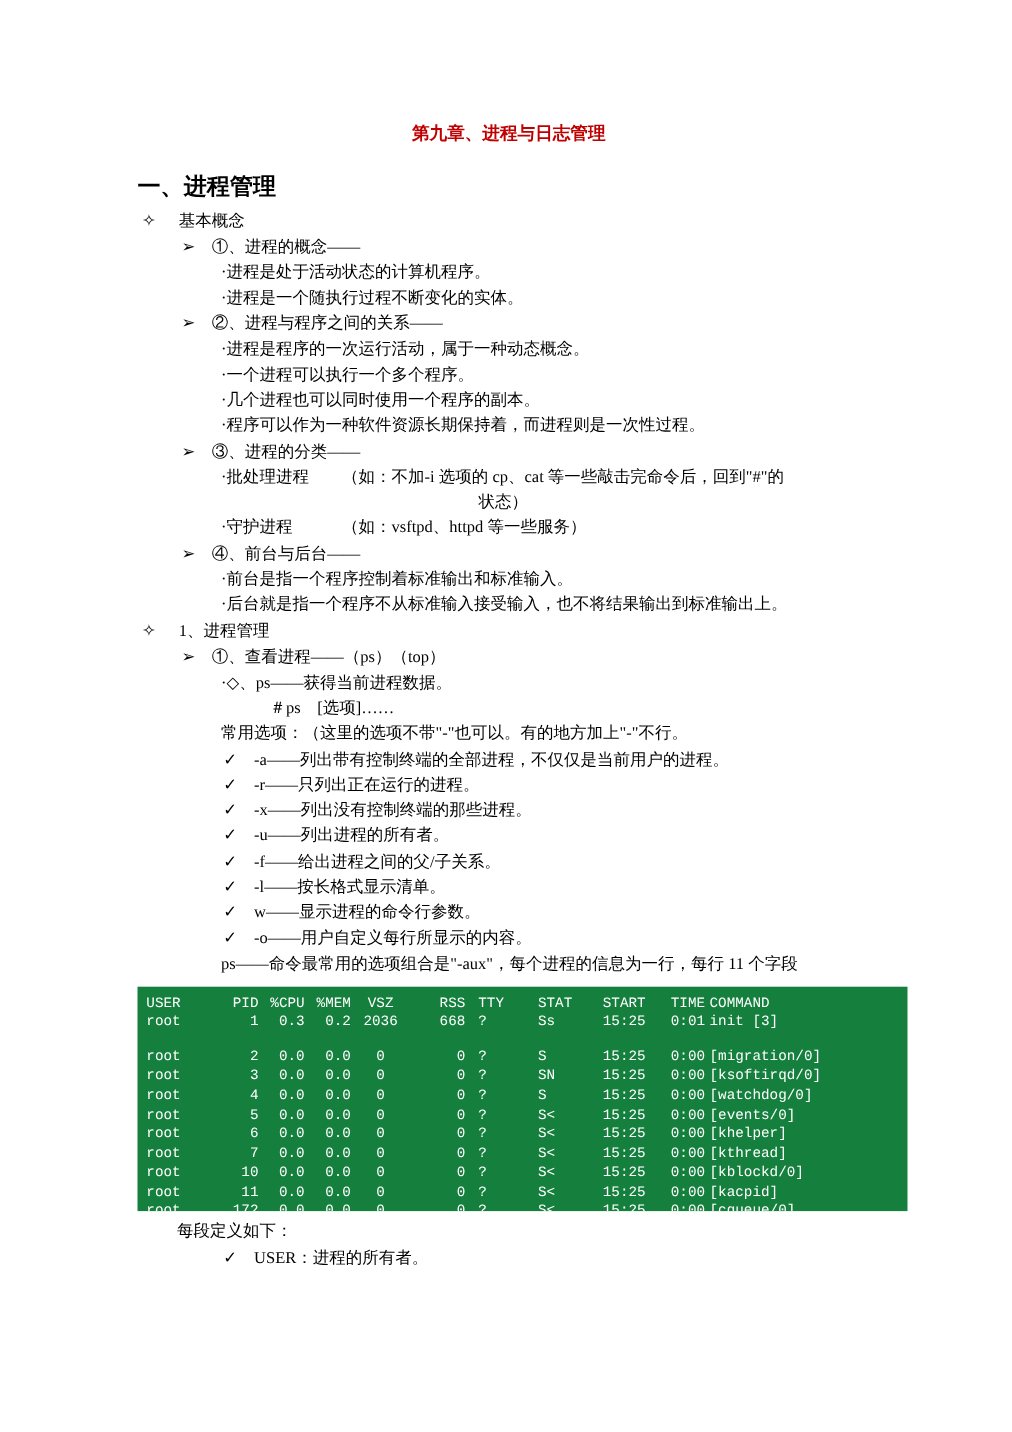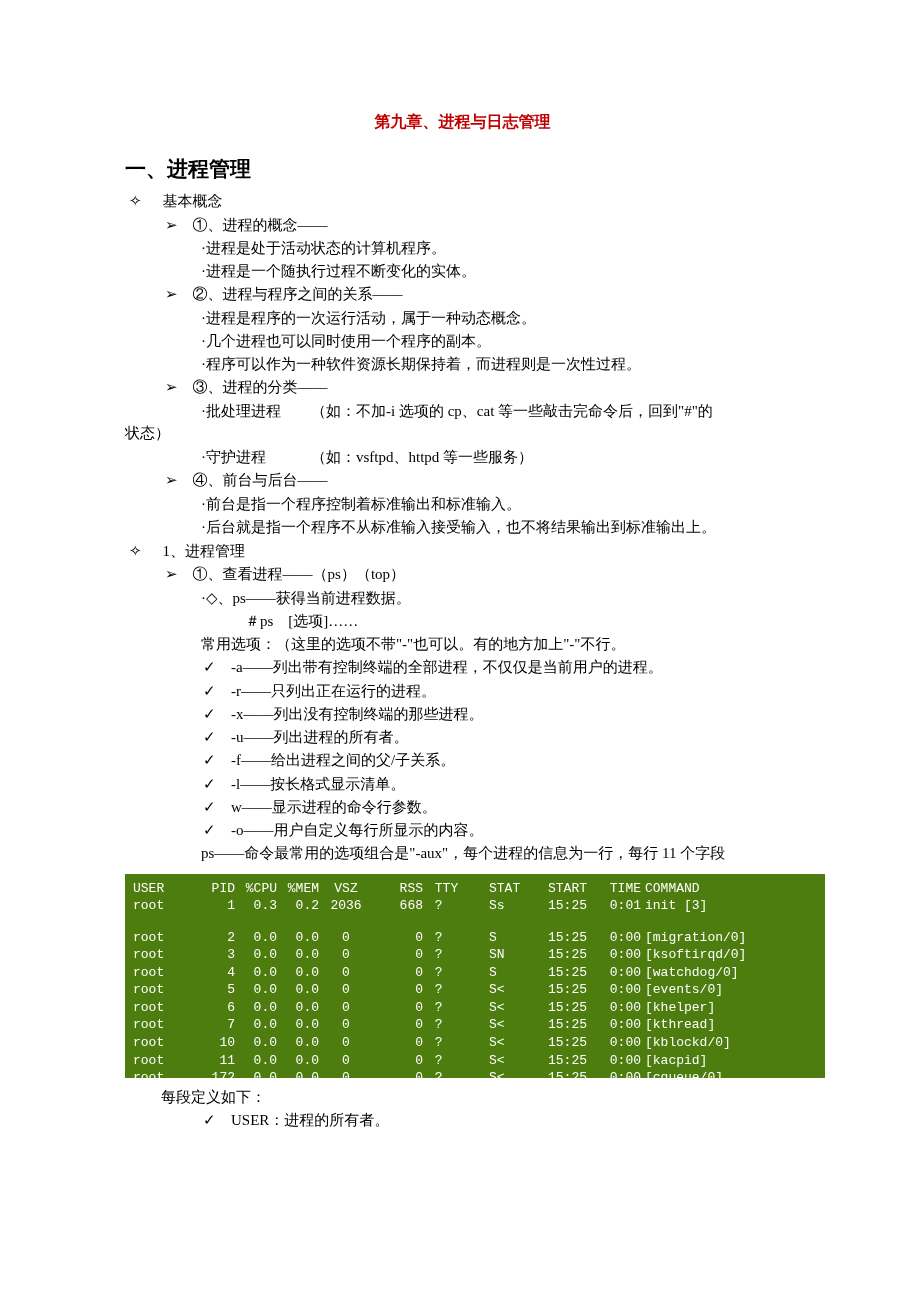--- a/index.html
+++ b/index.html
@@ -31,25 +31,25 @@
     margin: 6px 0 4px 0;
   }
   .lvl1 { margin-left: 4px; }
   .lvl1 .marker { margin-right: 6px; }
   .lvl2 { margin-left: 40px; }
   .lvl3 { margin-left: 76px; position: relative; }
   .lvl5 { margin-left: 76px; position: relative; }
   .lvlcheck { margin-left: 78px; position: relative; }
   .lvlcheck .marker { display:inline-block; width:28px; }
   .lvlpscmd { margin-left: 120px; }
-  .right-note { margin-left: 0; text-align: left; padding-right: 10px; font-family: Liberation Mono, monospace; }
+  .right-note { margin-left: 0; text-align: center; padding-right: 10px; }
   .marker {}
   .diamond-marker { font-family: Arial, sans-serif; }
   .terminal {
-    background: #4d7c0f;
+    background: #15803d;
     color: #fff;
     font-family: "Courier New", monospace;
     font-size: 13px;
     margin: 8px -0px 8px -0px;
     padding: 6px 8px 0 8px;
     white-space: pre;
     line-height: 1.35;
     position: relative;
     left: -0px;
     width: 700px;
@@ -81,20 +81,21 @@
   <div class="h1">一、进程管理</div>
 
   <div class="lvl1"><span class="marker diamond-marker">✧</span>　<span>基本概念</span></div>
 
   <div class="lvl2"><span class="marker">➢</span>　<span>①、进程的概念——</span></div>
   <div class="lvl3">·进程是处于活动状态的计算机程序。</div>
   <div class="lvl3">·进程是一个随执行过程不断变化的实体。</div>
 
   <div class="lvl2"><span class="marker">➢</span>　<span>②、进程与程序之间的关系——</span></div>
   <div class="lvl3">·进程是程序的一次运行活动，属于一种动态概念。</div>
+  <div class="lvl3">·一个进程可以执行一个多个程序。</div>
   <div class="lvl3">·几个进程也可以同时使用一个程序的副本。</div>
   <div class="lvl3">·程序可以作为一种软件资源长期保持着，而进程则是一次性过程。</div>
 
   <div class="lvl2"><span class="marker">➢</span>　<span>③、进程的分类——</span></div>
   <div class="lvl3">·批处理进程　　（如：不加-i 选项的 cp、cat 等一些敲击完命令后，回到"#"的</div>
   <div class="right-note">状态）</div>
   <div class="lvl3">·守护进程　　　（如：vsftpd、httpd 等一些服务）</div>
 
   <div class="lvl2"><span class="marker">➢</span>　<span>④、前台与后台——</span></div>
   <div class="lvl3">·前台是指一个程序控制着标准输出和标准输入。</div>

